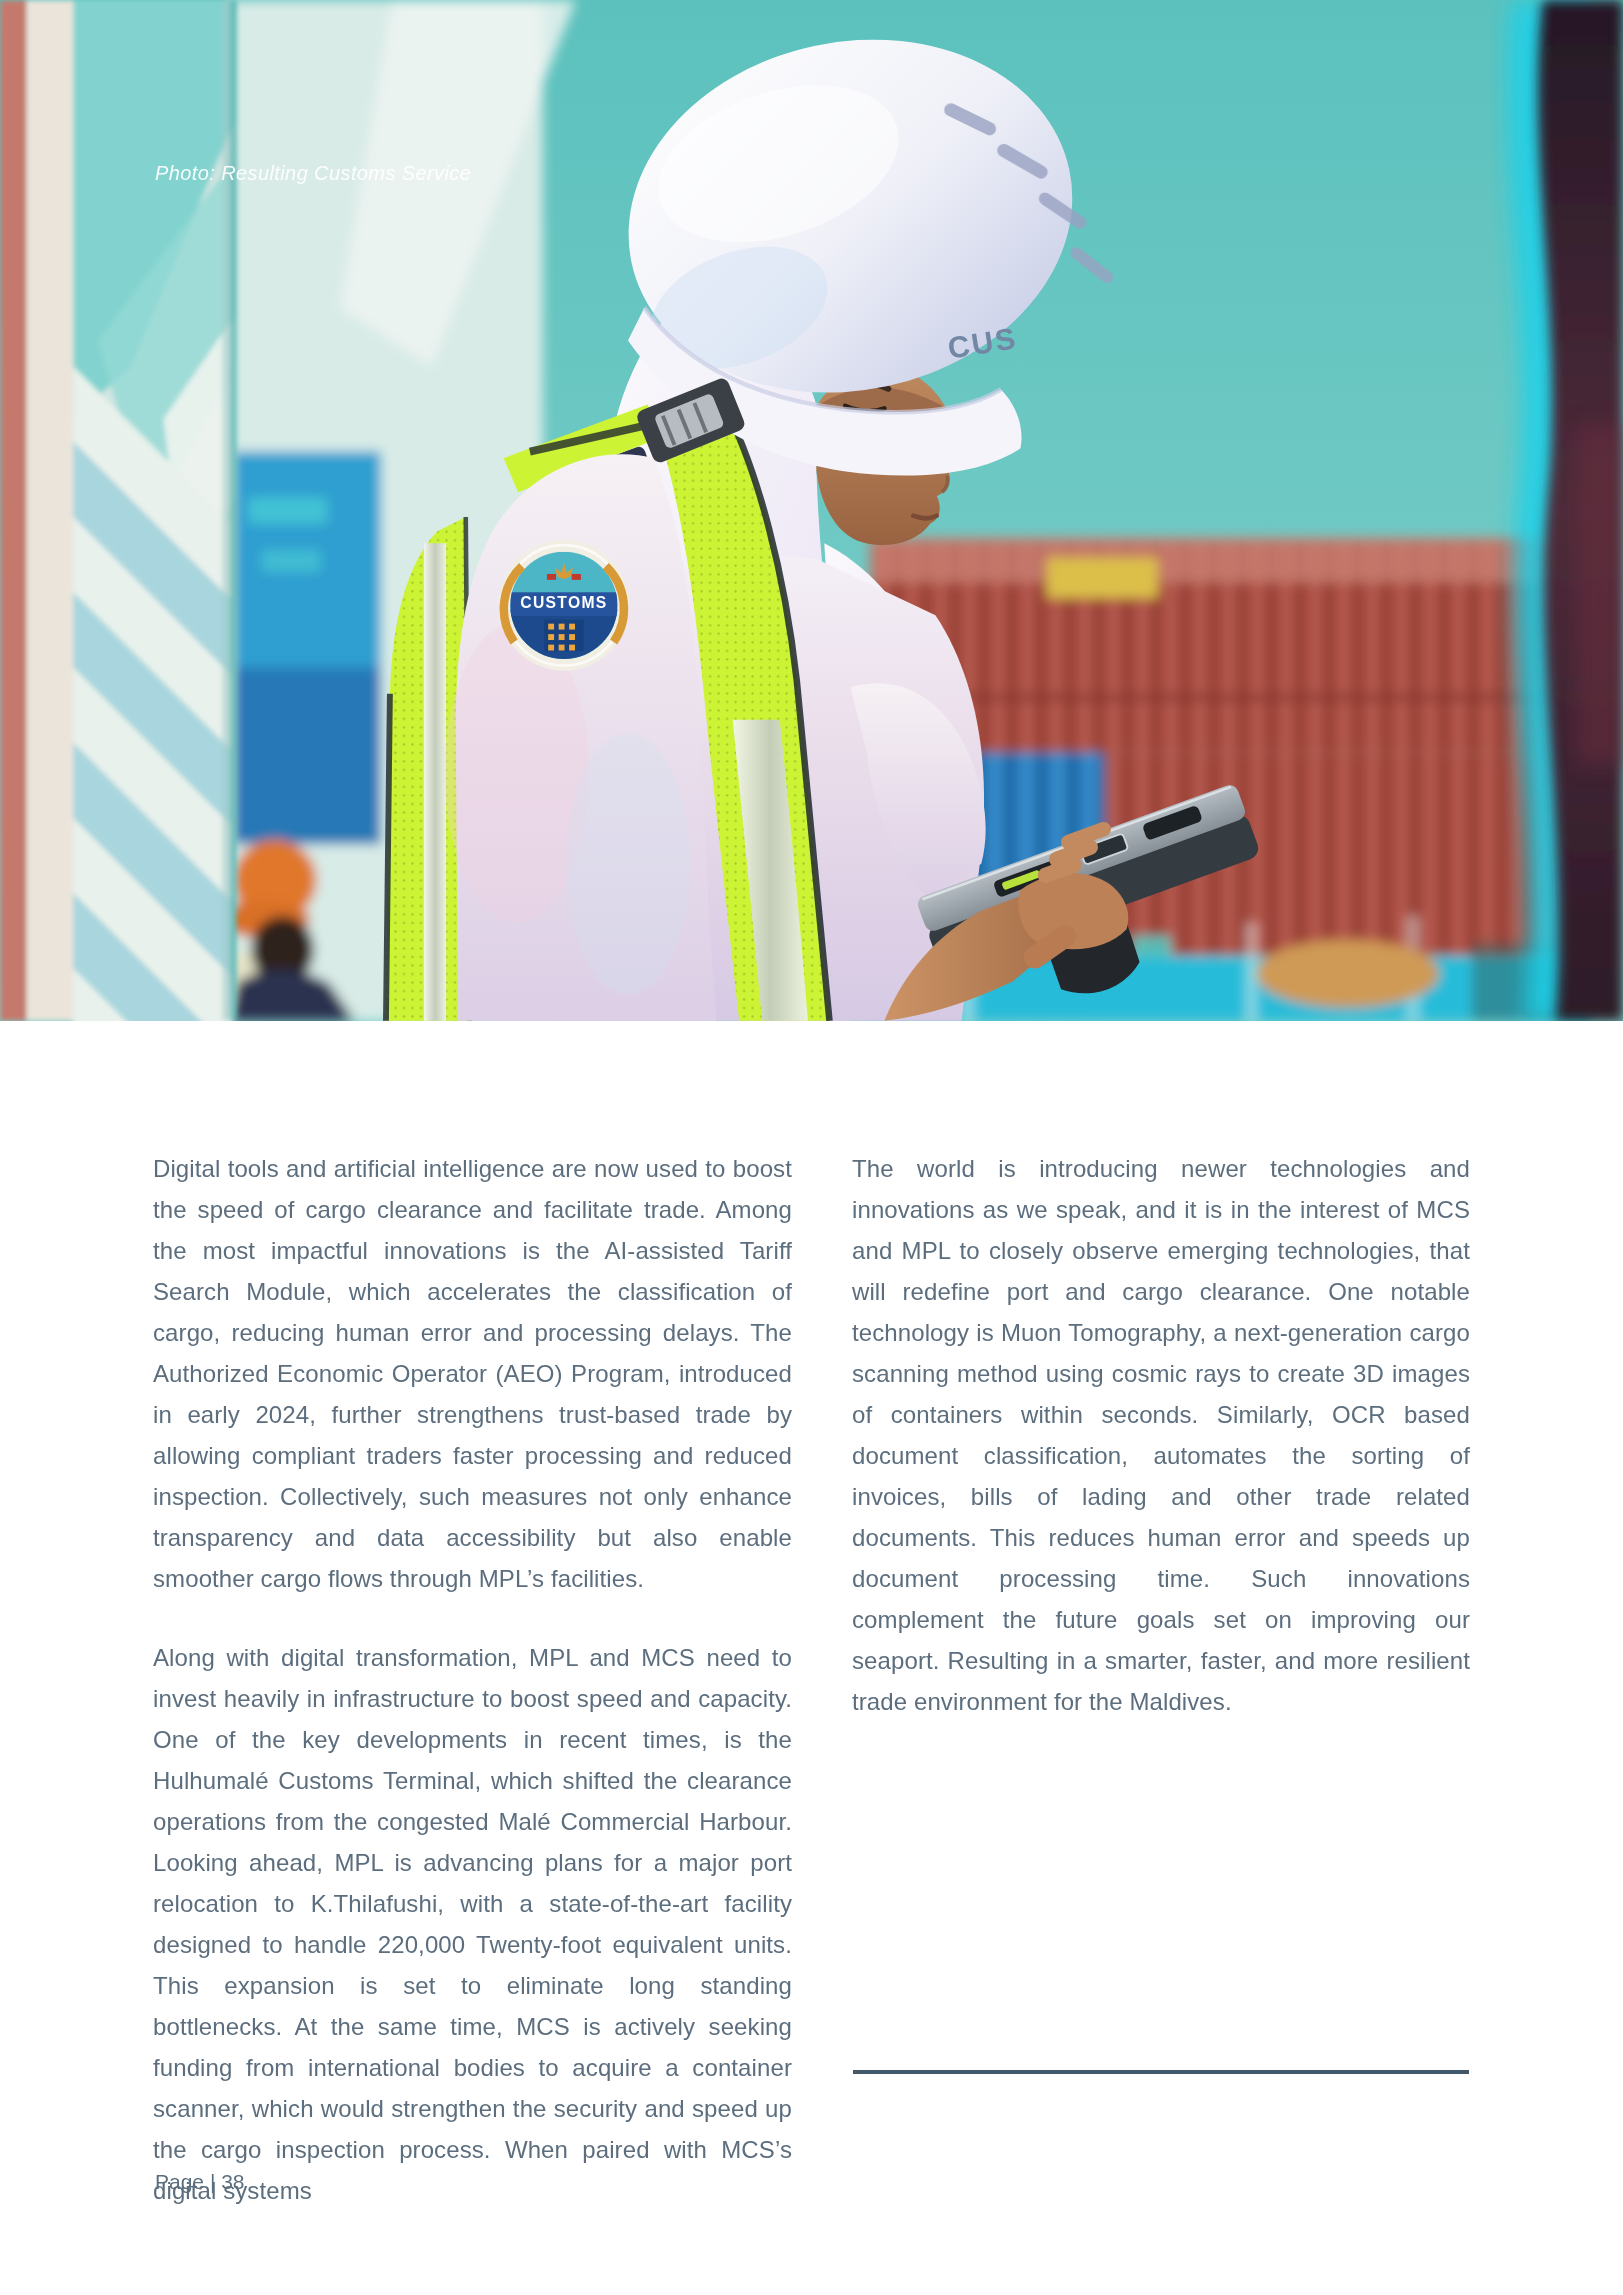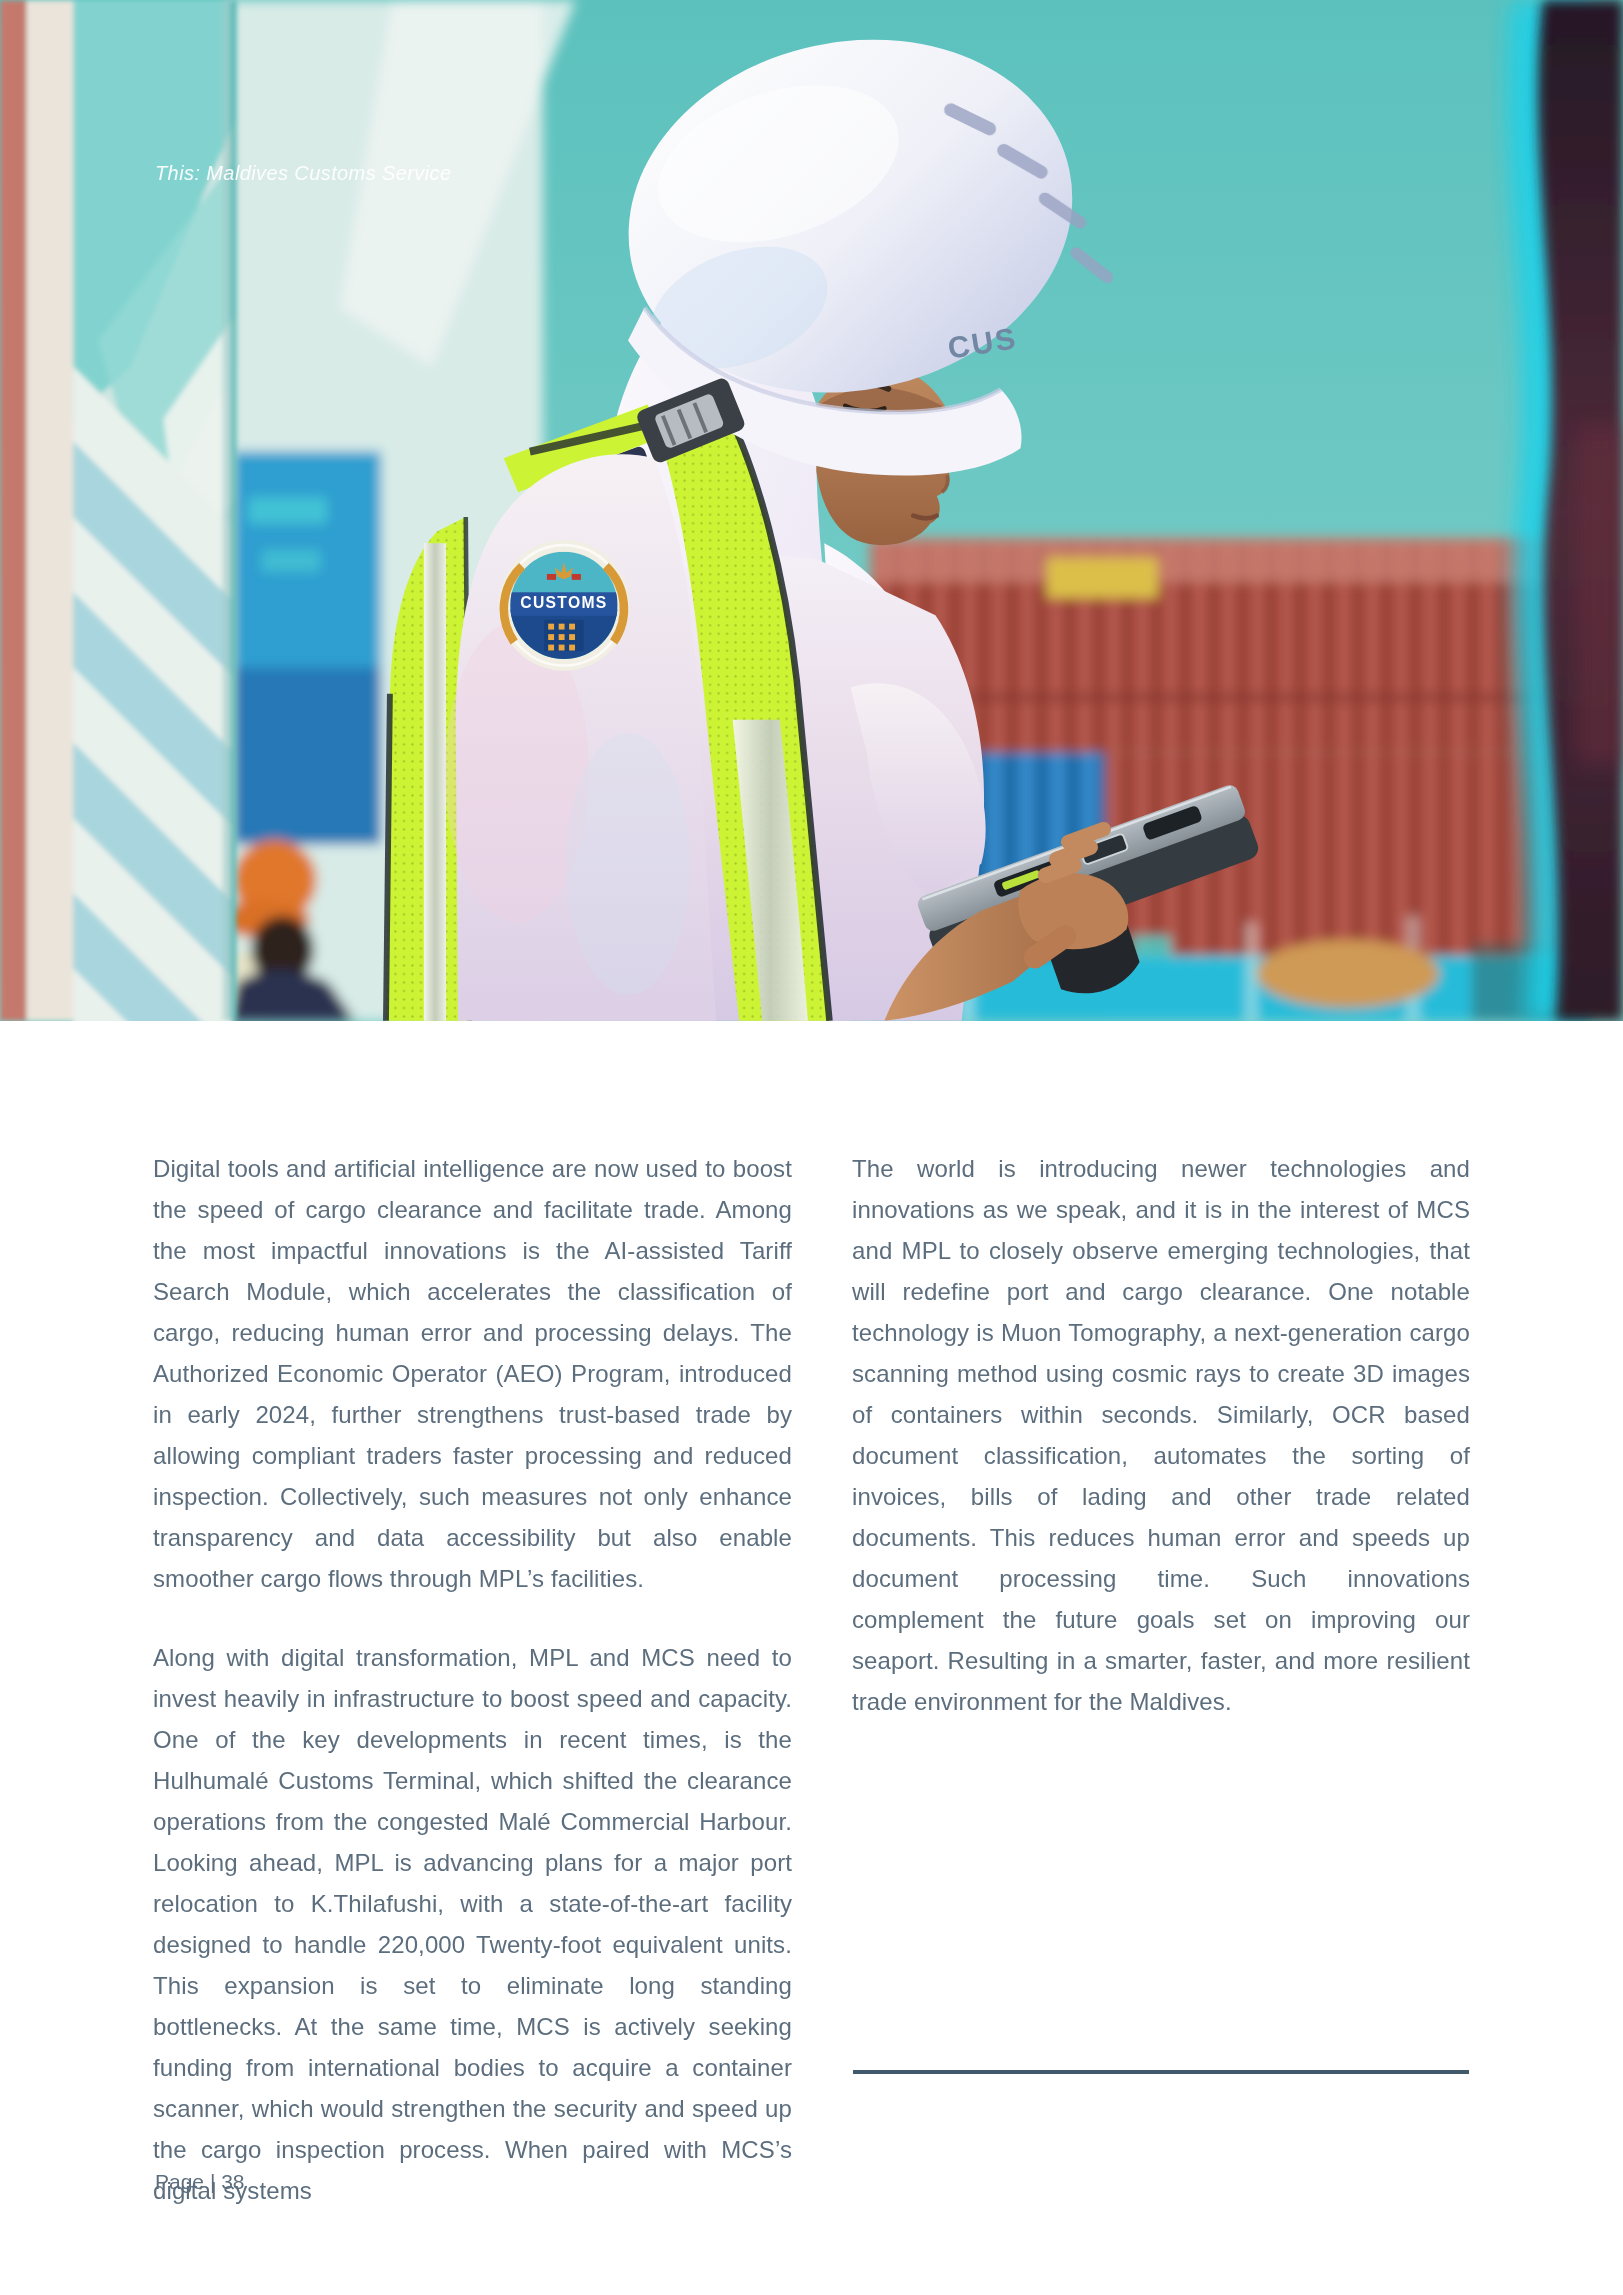--- a/index.html
+++ b/index.html
@@ -301,21 +301,21 @@
           <polygon points="112,1135 355,1378 355,1493 112,1250" fill="#a9d6de"></polygon>
           <polygon points="112,1250 355,1493 355,1608 112,1365" fill="#e9f1ec"></polygon>
           <polygon points="112,1365 355,1608 355,1723 112,1480" fill="#a9d6de"></polygon>
           <polygon points="112,1480 355,1723 355,1838 112,1595" fill="#e9f1ec"></polygon>
         </g>
         <rect x="340" y="0" width="14" height="1560" fill="#9fc9c8" opacity="0.6"></rect>
         <rect x="352" y="0" width="10" height="1560" fill="#57b5b2" opacity="0.8"></rect>
       </g>
     </svg>
 
-    <span class="photo-credit">This: Maldives Customs Service</span>
+    <span class="photo-credit">Photo: Resulting Customs Service</span>
   </div>
 
   <section class="col col-1">
     <p>Digital tools and artificial intelligence are now used to boost the speed of cargo clearance and facilitate trade. Among the most impactful innovations is the AI-assisted Tariff Search Module, which accelerates the classification of cargo, reducing human error and processing delays. The Authorized Economic Operator (AEO) Program, introduced in early 2024, further strengthens trust-based trade by allowing compliant traders faster processing and reduced inspection. Collectively, such measures not only enhance transparency and data accessibility but also enable smoother cargo flows through MPL’s facilities.</p>
     <p>Along with digital transformation, MPL and MCS need to invest heavily in infrastructure to boost speed and capacity. One of the key developments in recent times, is the Hulhumalé Customs Terminal, which shifted the clearance operations from the congested Malé Commercial Harbour. Looking ahead, MPL is advancing plans for a major port relocation to K.Thilafushi, with a state-of-the-art facility designed to handle 220,000 Twenty-foot equivalent units. This expansion is set to eliminate long standing bottlenecks. At the same time, MCS is actively seeking funding from international bodies to acquire a container scanner, which would strengthen the security and speed up the cargo inspection process. When paired with MCS’s digital systems</p>
   </section>
 
   <section class="col col-2">
     <p>The world is introducing newer technologies and innovations as we speak, and it is in the interest of MCS and MPL to closely observe emerging technologies, that will redefine port and cargo clearance. One notable technology is Muon Tomography, a next-generation cargo scanning method using cosmic rays to create 3D images of containers within seconds. Similarly, OCR based document classification, automates the sorting of invoices, bills of lading and other trade related documents. This reduces human error and speeds up document processing time. Such innovations complement the future goals set on improving our seaport. Resulting in a smarter, faster, and more resilient trade environment for the Maldives.</p>
   </section>

